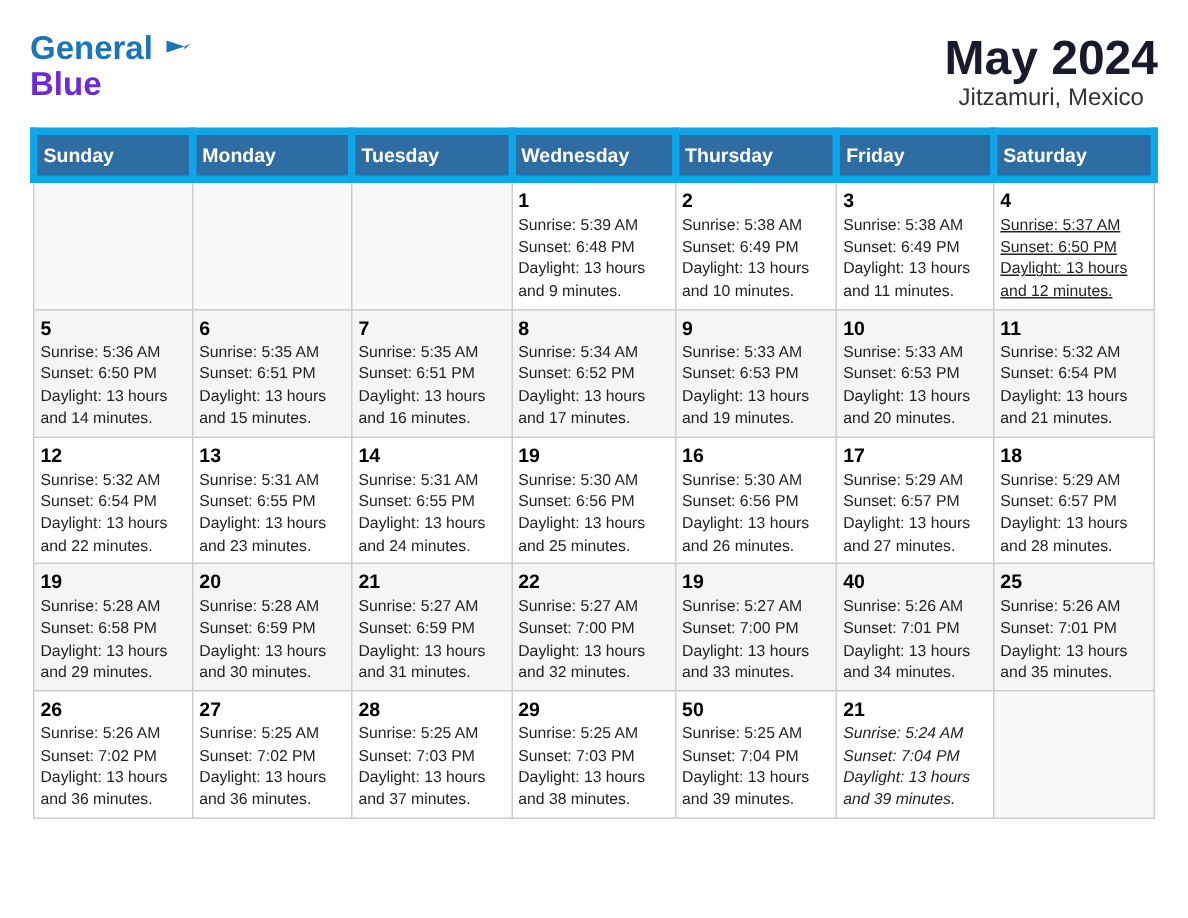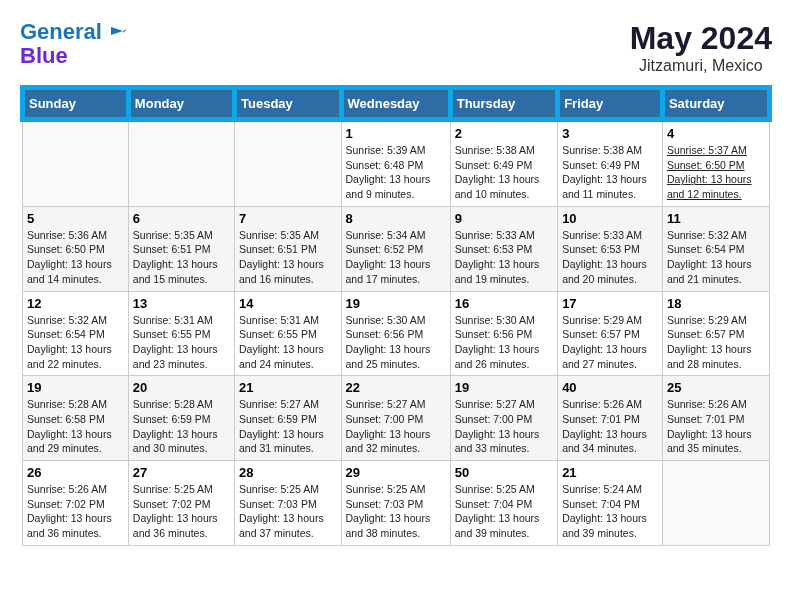--- a/index.html
+++ b/index.html
@@ -337,21 +337,21 @@
         </td>
         <td>
           <span class="day-number">50</span>
           <div class="day-info" style="white-space: pre-line;">Sunrise: 5:25 AM
 Sunset: 7:04 PM
 Daylight: 13 hours
 and 39 minutes.</div>
         </td>
         <td>
           <span class="day-number">21</span>
-          <div class="day-info" style="white-space: pre-line;">Sunrise: 5:24 AM
+          <div class="day-info" style="white-space: pre-line; font-style: italic;">Sunrise: 5:24 AM
 Sunset: 7:04 PM
 Daylight: 13 hours
 and 39 minutes.</div>
         </td>
         <td class="empty"></td>
       </tr>
     </tbody>
 </table>
 
 </body></html>

